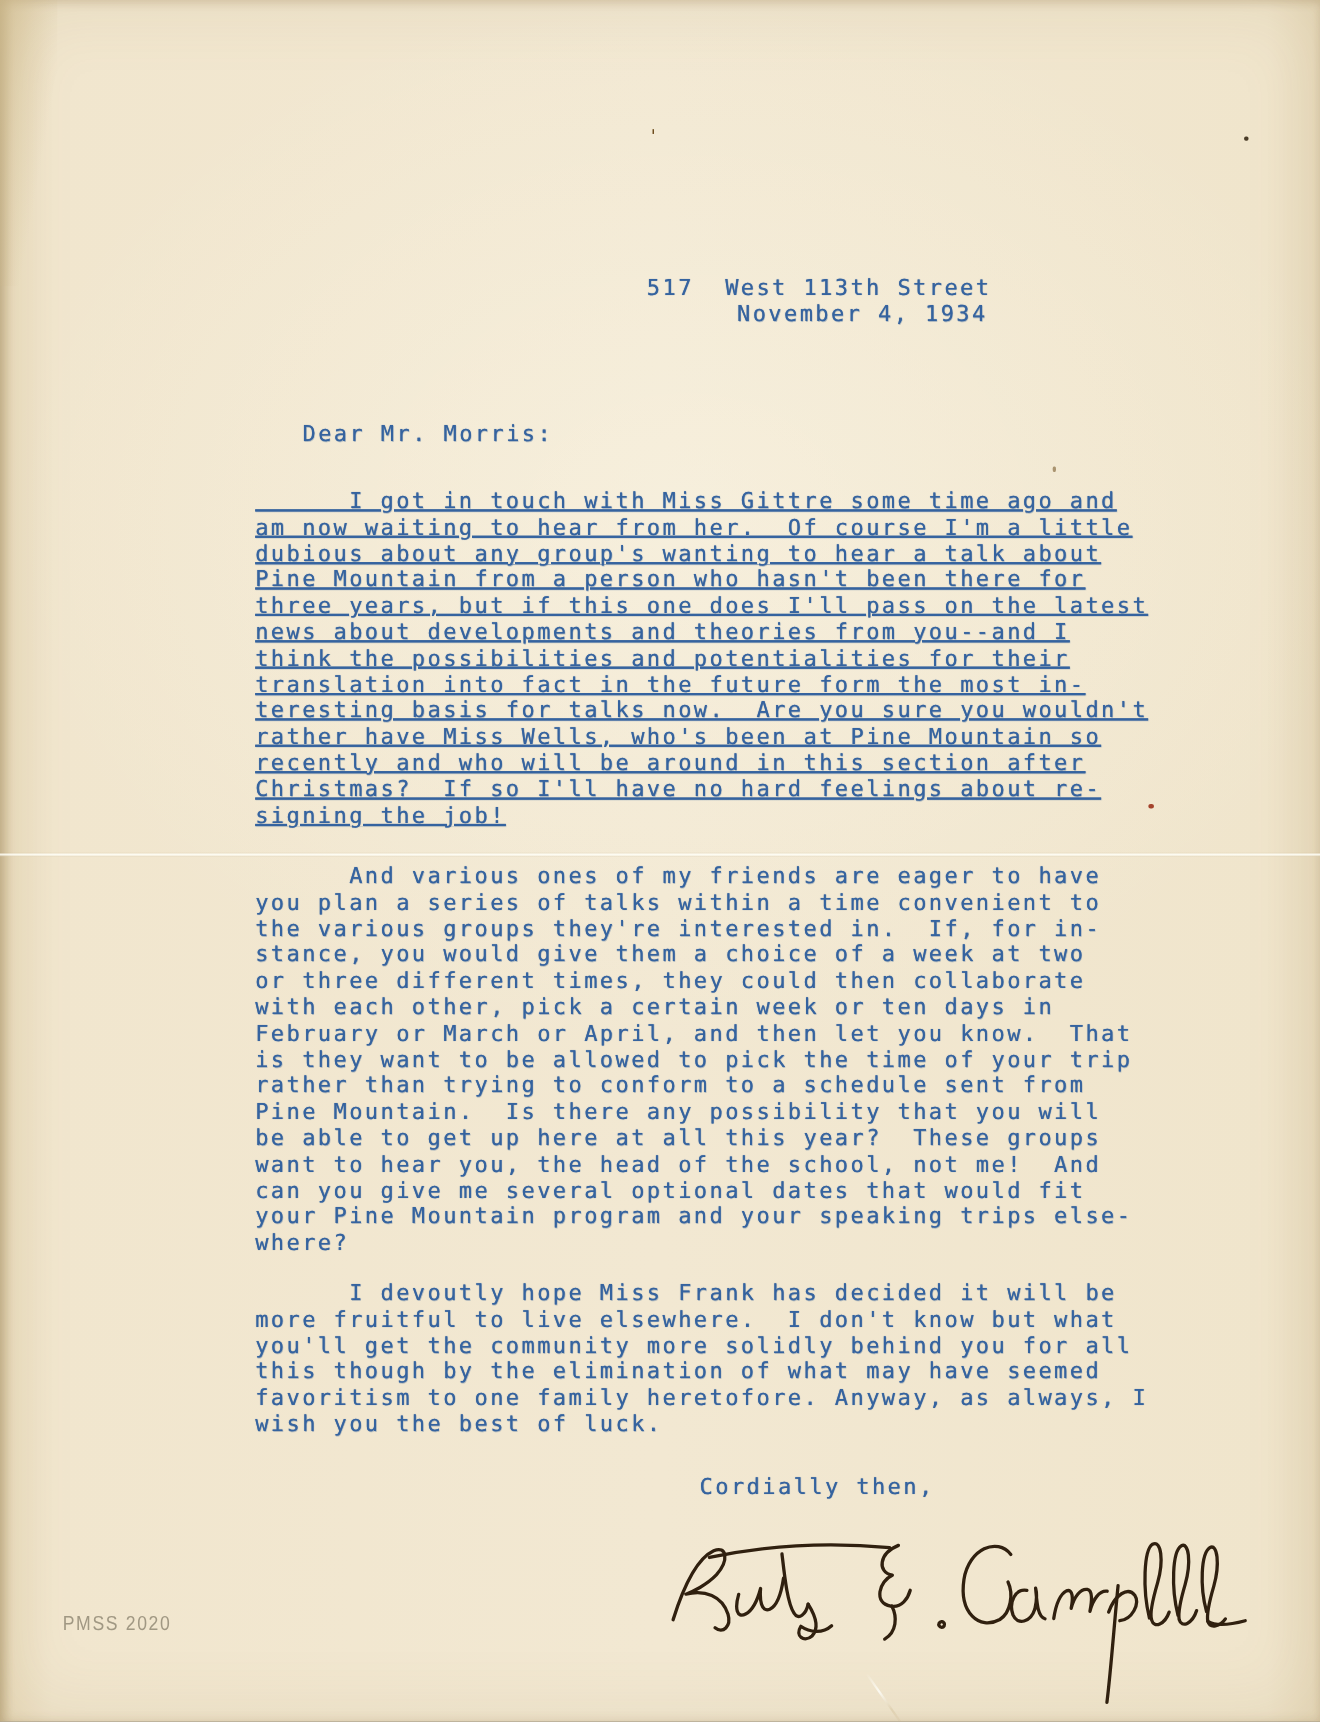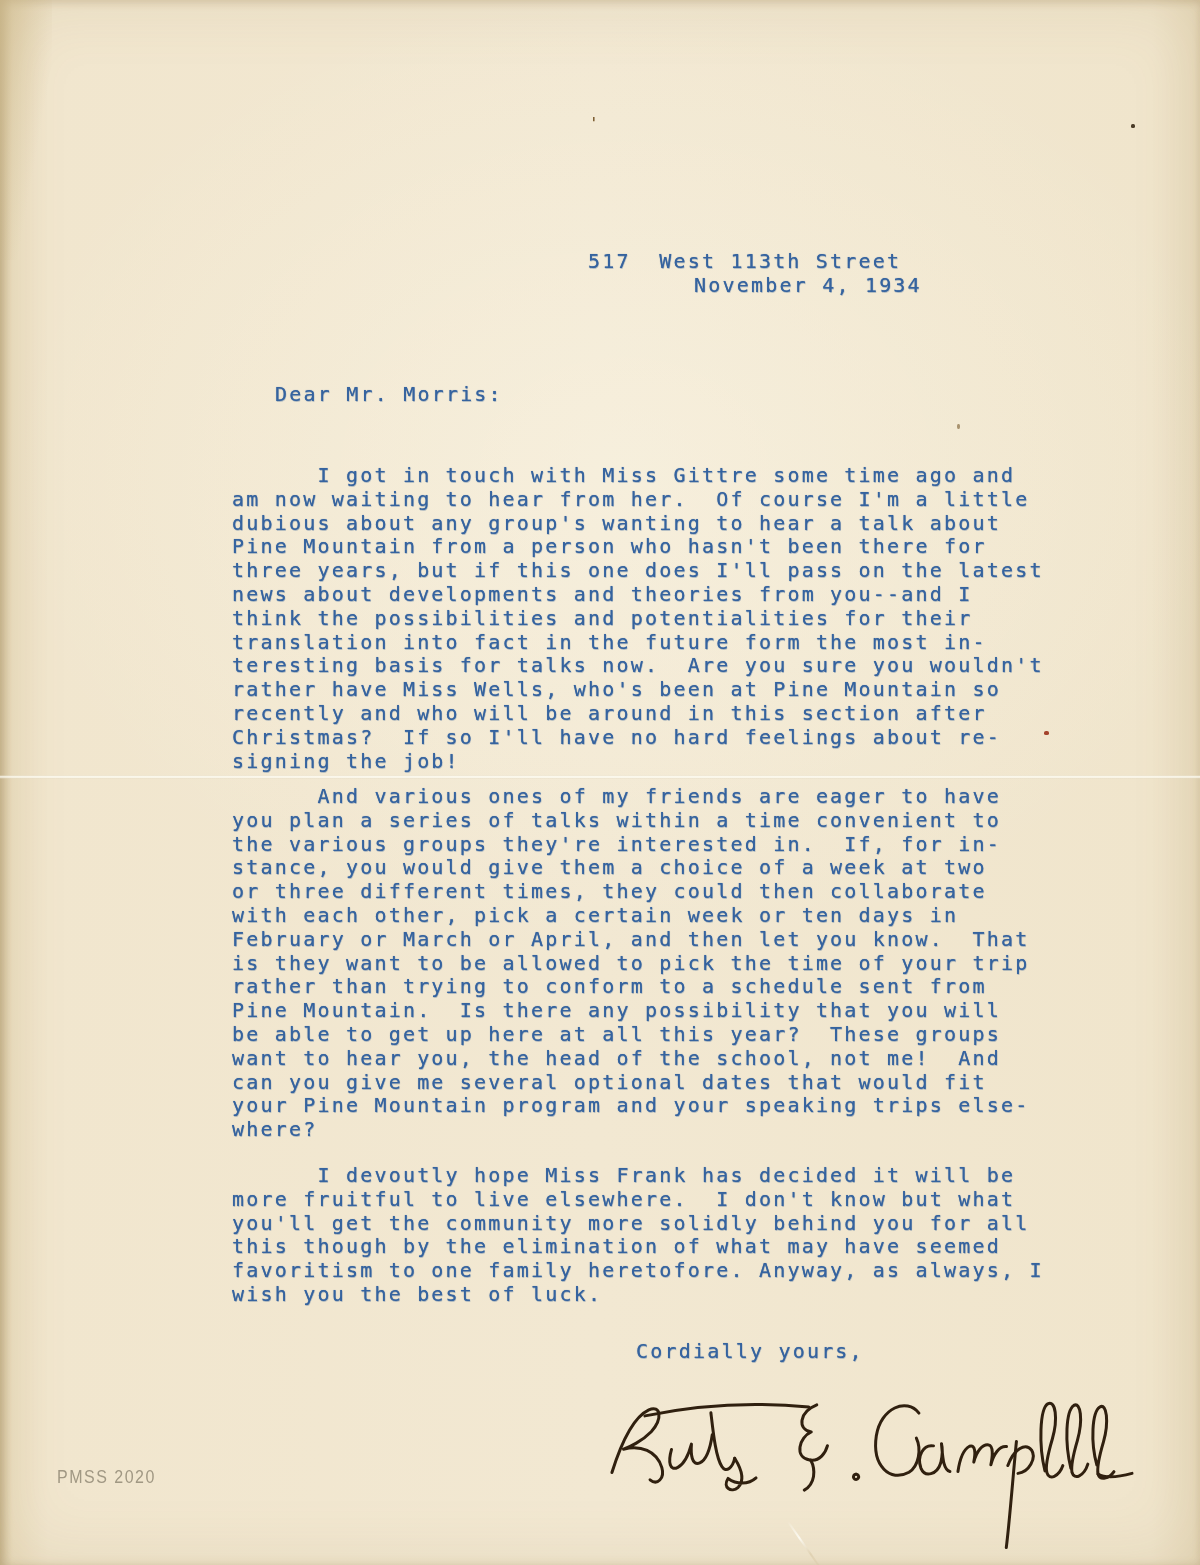--- a/index.html
+++ b/index.html
@@ -88,25 +88,25 @@
 <div class="page">
 
   <div class="corner-fold"></div>
 
   <div class="ink" style="left:589px; top:112px; font-size:16px; color:#6e4c1e; text-shadow:none;">'</div>
 
   <div class="ink address-block" style="left:588px; top:194px;">
     <div>517  West 113th Street</div>
   </div>
 
-  <div class="ink" style="left:670px; top:274px;margin-left:24px;">November 4, 1934</div>
+  <div class="ink" style="left:670px; top:274px;">November 4, 1934</div>
 
   <div class="ink" style="left:238px; top:383px;margin-left:37px;">Dear Mr. Morris:</div>
 
-  <div class="ink" style="left:232px; top:464px;">      I got in touch with Miss Gittre some time ago and
+  <div class="ink" style="left:232px; top:444px;text-decoration:underline;">      I got in touch with Miss Gittre some time ago and
 am now waiting to hear from her.  Of course I'm a little
 dubious about any group's wanting to hear a talk about
 Pine Mountain from a person who hasn't been there for
 three years, but if this one does I'll pass on the latest
 news about developments and theories from you--and I
 think the possibilities and potentialities for their
 translation into fact in the future form the most in-
 teresting basis for talks now.  Are you sure you wouldn't
 rather have Miss Wells, who's been at Pine Mountain so
 recently and who will be around in this section after
@@ -129,21 +129,21 @@
 your Pine Mountain program and your speaking trips else-
 where?</div>
 
   <div class="ink" style="left:232px; top:1164px;">      I devoutly hope Miss Frank has decided it will be
 more fruitful to live elsewhere.  I don't know but what
 you'll get the community more solidly behind you for all
 this though by the elimination of what may have seemed
 favoritism to one family heretofore. Anyway, as always, I
 wish you the best of luck.</div>
 
-  <div class="ink" style="left:636px; top:1340px;">Cordially yours,</div>
+  <div class="ink" style="left:636px; top:1340px;">Cordially then,</div>
 
   <div class="signature-wrap" style="left:598px; top:1386px; width:540px; height:178px;" role="img" aria-label="Ruth E. Campbell">
     <svg width="540" height="178" viewBox="0 0 540 178">
       <g class="sig-stroke">
 
         <path d="M14,82 C22,58 34,28 52,20 C64,15 66,29 54,42 C45,51 32,57 26,59 C43,55 59,61 64,78 C67,89 59,96 52,90"></path>
 
         <path d="M74,60 C70,73 72,82 80,78 C88,74 92,62 94,55 C93,65 94,77 102,74 C109,71 113,58 115,46"></path>
         <path d="M114,24 C116,44 118,68 124,78 C128,85 135,79 137,70"></path>
         <path d="M137,70 C143,80 147,92 140,99 C133,105 124,99 130,90 C138,96 150,97 158,90"></path>

